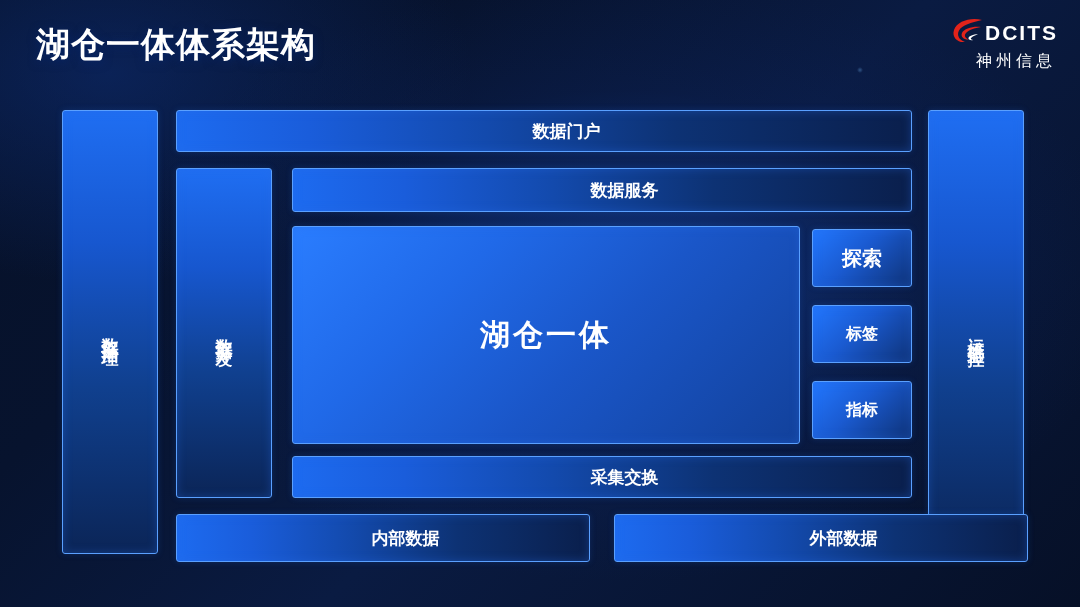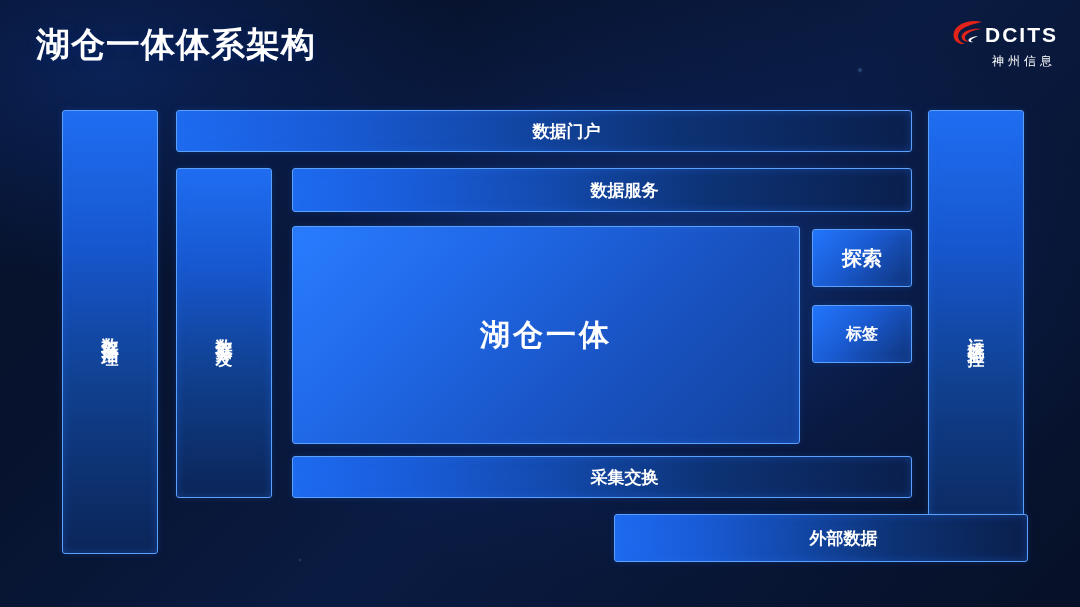--- a/index.html
+++ b/index.html
@@ -37,21 +37,21 @@
     display:flex;flex-direction:column;align-items:flex-end;justify-content:center;
   }
   .logo-row{display:flex;align-items:center;}
   .logo-mark{
     width:34px;height:32px;position:relative;display:inline-block;
   }
   .logo-text{
     font-size:21px;font-weight:bold;letter-spacing:2px;color:#ffffff;line-height:1;
   }
   .logo-sub{
-    font-size:12px;letter-spacing:4px;color:#ffffff;margin-top:3px;margin-right:2px;
+    font-size:16px;letter-spacing:4px;color:#ffffff;margin-top:3px;margin-right:2px;
   }
 
   .box{
     position:absolute;
     border:1px solid #5aa0ff;
     border-radius:3px;
     display:flex;align-items:center;justify-content:center;
     font-weight:bold;
     color:#ffffff;
     box-shadow:0 0 10px rgba(40,110,230,.35) inset, 0 0 6px rgba(30,90,200,.25);
@@ -137,23 +137,29 @@
   </div>
 
   <div class="box grad-chip" id="box-explore">
     <span>探索</span>
   </div>
 
   <div class="box grad-chip" id="box-tag">
     <span>标签</span>
   </div>
 
+  <div class="box grad-chip" id="box-metric">
+    <span>指标</span>
+  </div>
 
   <div class="box grad-h" id="box-collect">
     <span>采集交换</span>
   </div>
 
+  <div class="box grad-h" id="box-internal">
+    <span>内部数据</span>
+  </div>
 
   <div class="box grad-h" id="box-external">
     <span>外部数据</span>
   </div>
 
 </div>
 
 </body></html>

